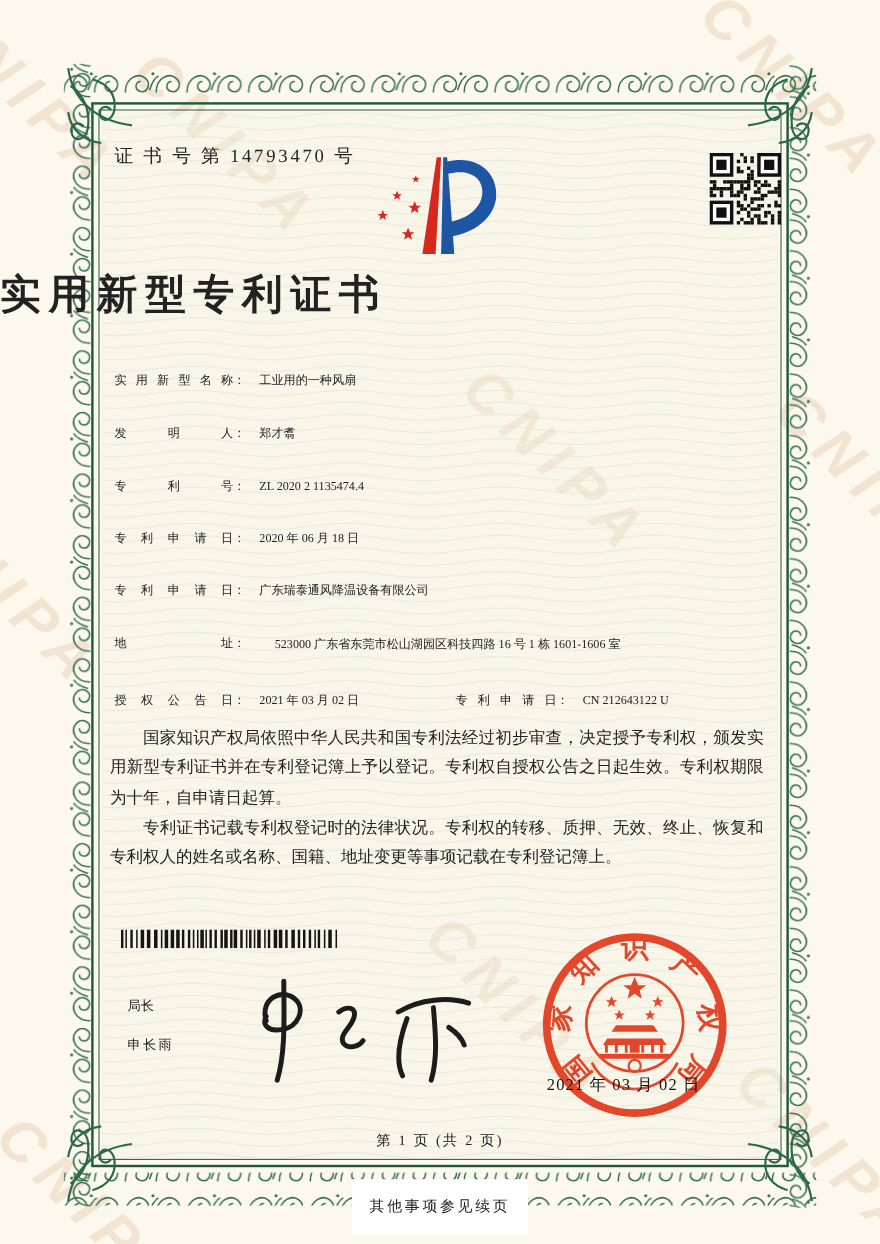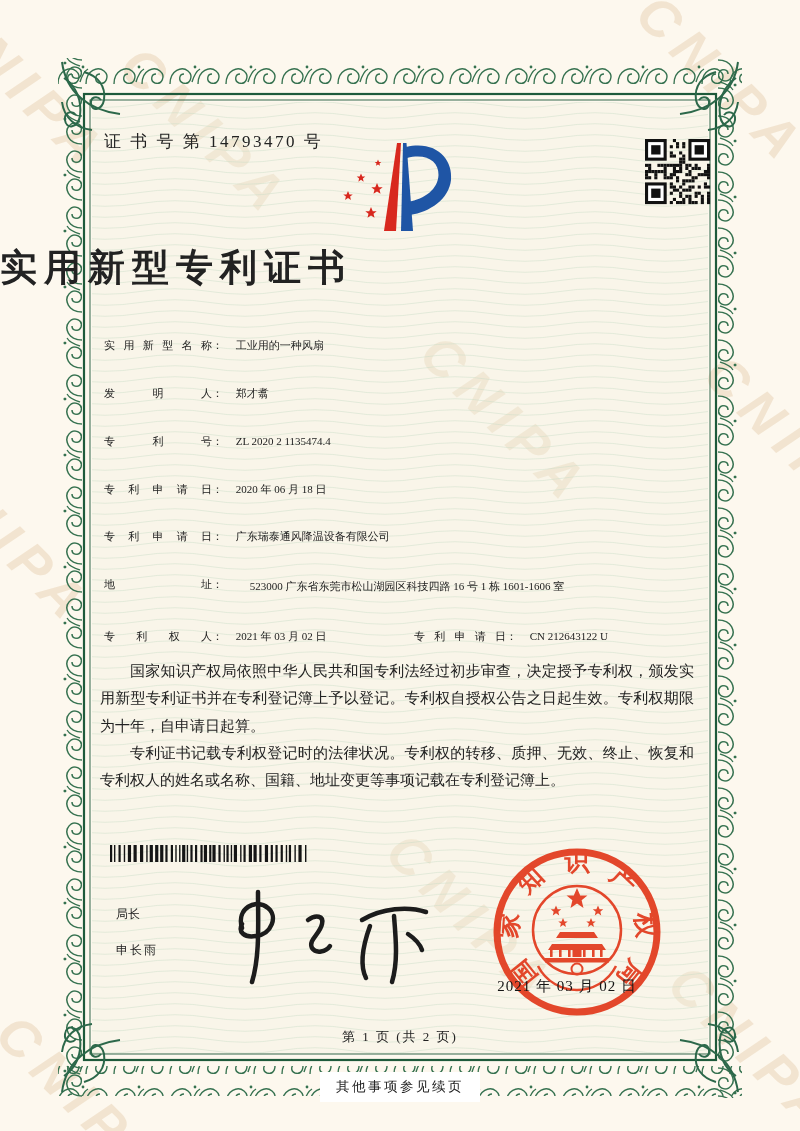--- a/index.html
+++ b/index.html
@@ -28,21 +28,21 @@
   .barcode{position:absolute;left:110px;top:845px;z-index:2;}
   .sig-title{position:absolute;left:116px;top:906px;z-index:2;font-family:"Liberation Sans",sans-serif;font-size:12px;}
   .sig-name{position:absolute;left:116px;top:942px;z-index:2;font-family:"Liberation Sans",sans-serif;font-size:12px;letter-spacing:2px;}
   .sig-svg{left:212px;top:886px;z-index:2;}
   .seal-svg{left:470px;top:828px;z-index:2;}
   .seal-date{position:absolute;left:482px;top:977px;width:170px;z-index:3;text-align:center;
         font-size:15px;color:#151515;letter-spacing:1px;}
   .page-num{position:absolute;left:0;width:100%;top:1028px;z-index:2;text-align:center;
         font-size:13px;letter-spacing:2px;}
   .cont-box{position:absolute;left:50%;transform:translateX(-50%);top:1072px;z-index:3;
-        background:#ffffff;padding:6px 16px;font-size:13.5px;letter-spacing:2.5px;}
+        background:#ffffff;padding:16px 16px;font-size:13.5px;letter-spacing:2.5px;}
 </style>
 </head>
 <body>
 
 <div class="page">
 
   <div class="watermark" style="left:-30px;top:-12px">CNIPA</div>
   <div class="watermark" style="left:152px;top:34px">CNIPA</div>
   <div class="watermark" style="left:668px;top:-18px">CNIPA</div>
   <div class="watermark" style="left:452px;top:322px">CNIPA</div>
@@ -260,21 +260,21 @@
   </div>
   <div class="field-row" style="top:529px">
     <span class="flabel">专利申请日</span><span class="fcolon">：</span>
     <span class="fvalue">广东瑞泰通风降温设备有限公司</span>
   </div>
   <div class="field-row addr" style="top:577px">
     <span class="flabel">地址</span><span class="fcolon">：</span>
     <span class="fvalue">523000 广东省东莞市松山湖园区科技四路 16 号 1 栋 1601-1606 室</span>
   </div>
   <div class="field-row" style="top:629px">
-    <span class="flabel">专利权人</span><span class="fcolon">：</span>
+    <span class="flabel">授权公告日</span><span class="fcolon">：</span>
     <span class="fvalue">2021 年 03 月 02 日</span>
     <span class="row7-right">
       <span class="flabel">专利申请日</span><span class="fcolon">：</span>
       <span class="fvalue">CN 212643122 U</span>
     </span>
   </div>
 
   <div class="body-text">
     <p>国家知识产权局依照中华人民共和国专利法经过初步审查，决定授予专利权，颁发实用新型专利证书并在专利登记簿上予以登记。专利权自授权公告之日起生效。专利权期限为十年，自申请日起算。</p>
     <p>专利证书记载专利权登记时的法律状况。专利权的转移、质押、无效、终止、恢复和专利权人的姓名或名称、国籍、地址变更等事项记载在专利登记簿上。</p>

